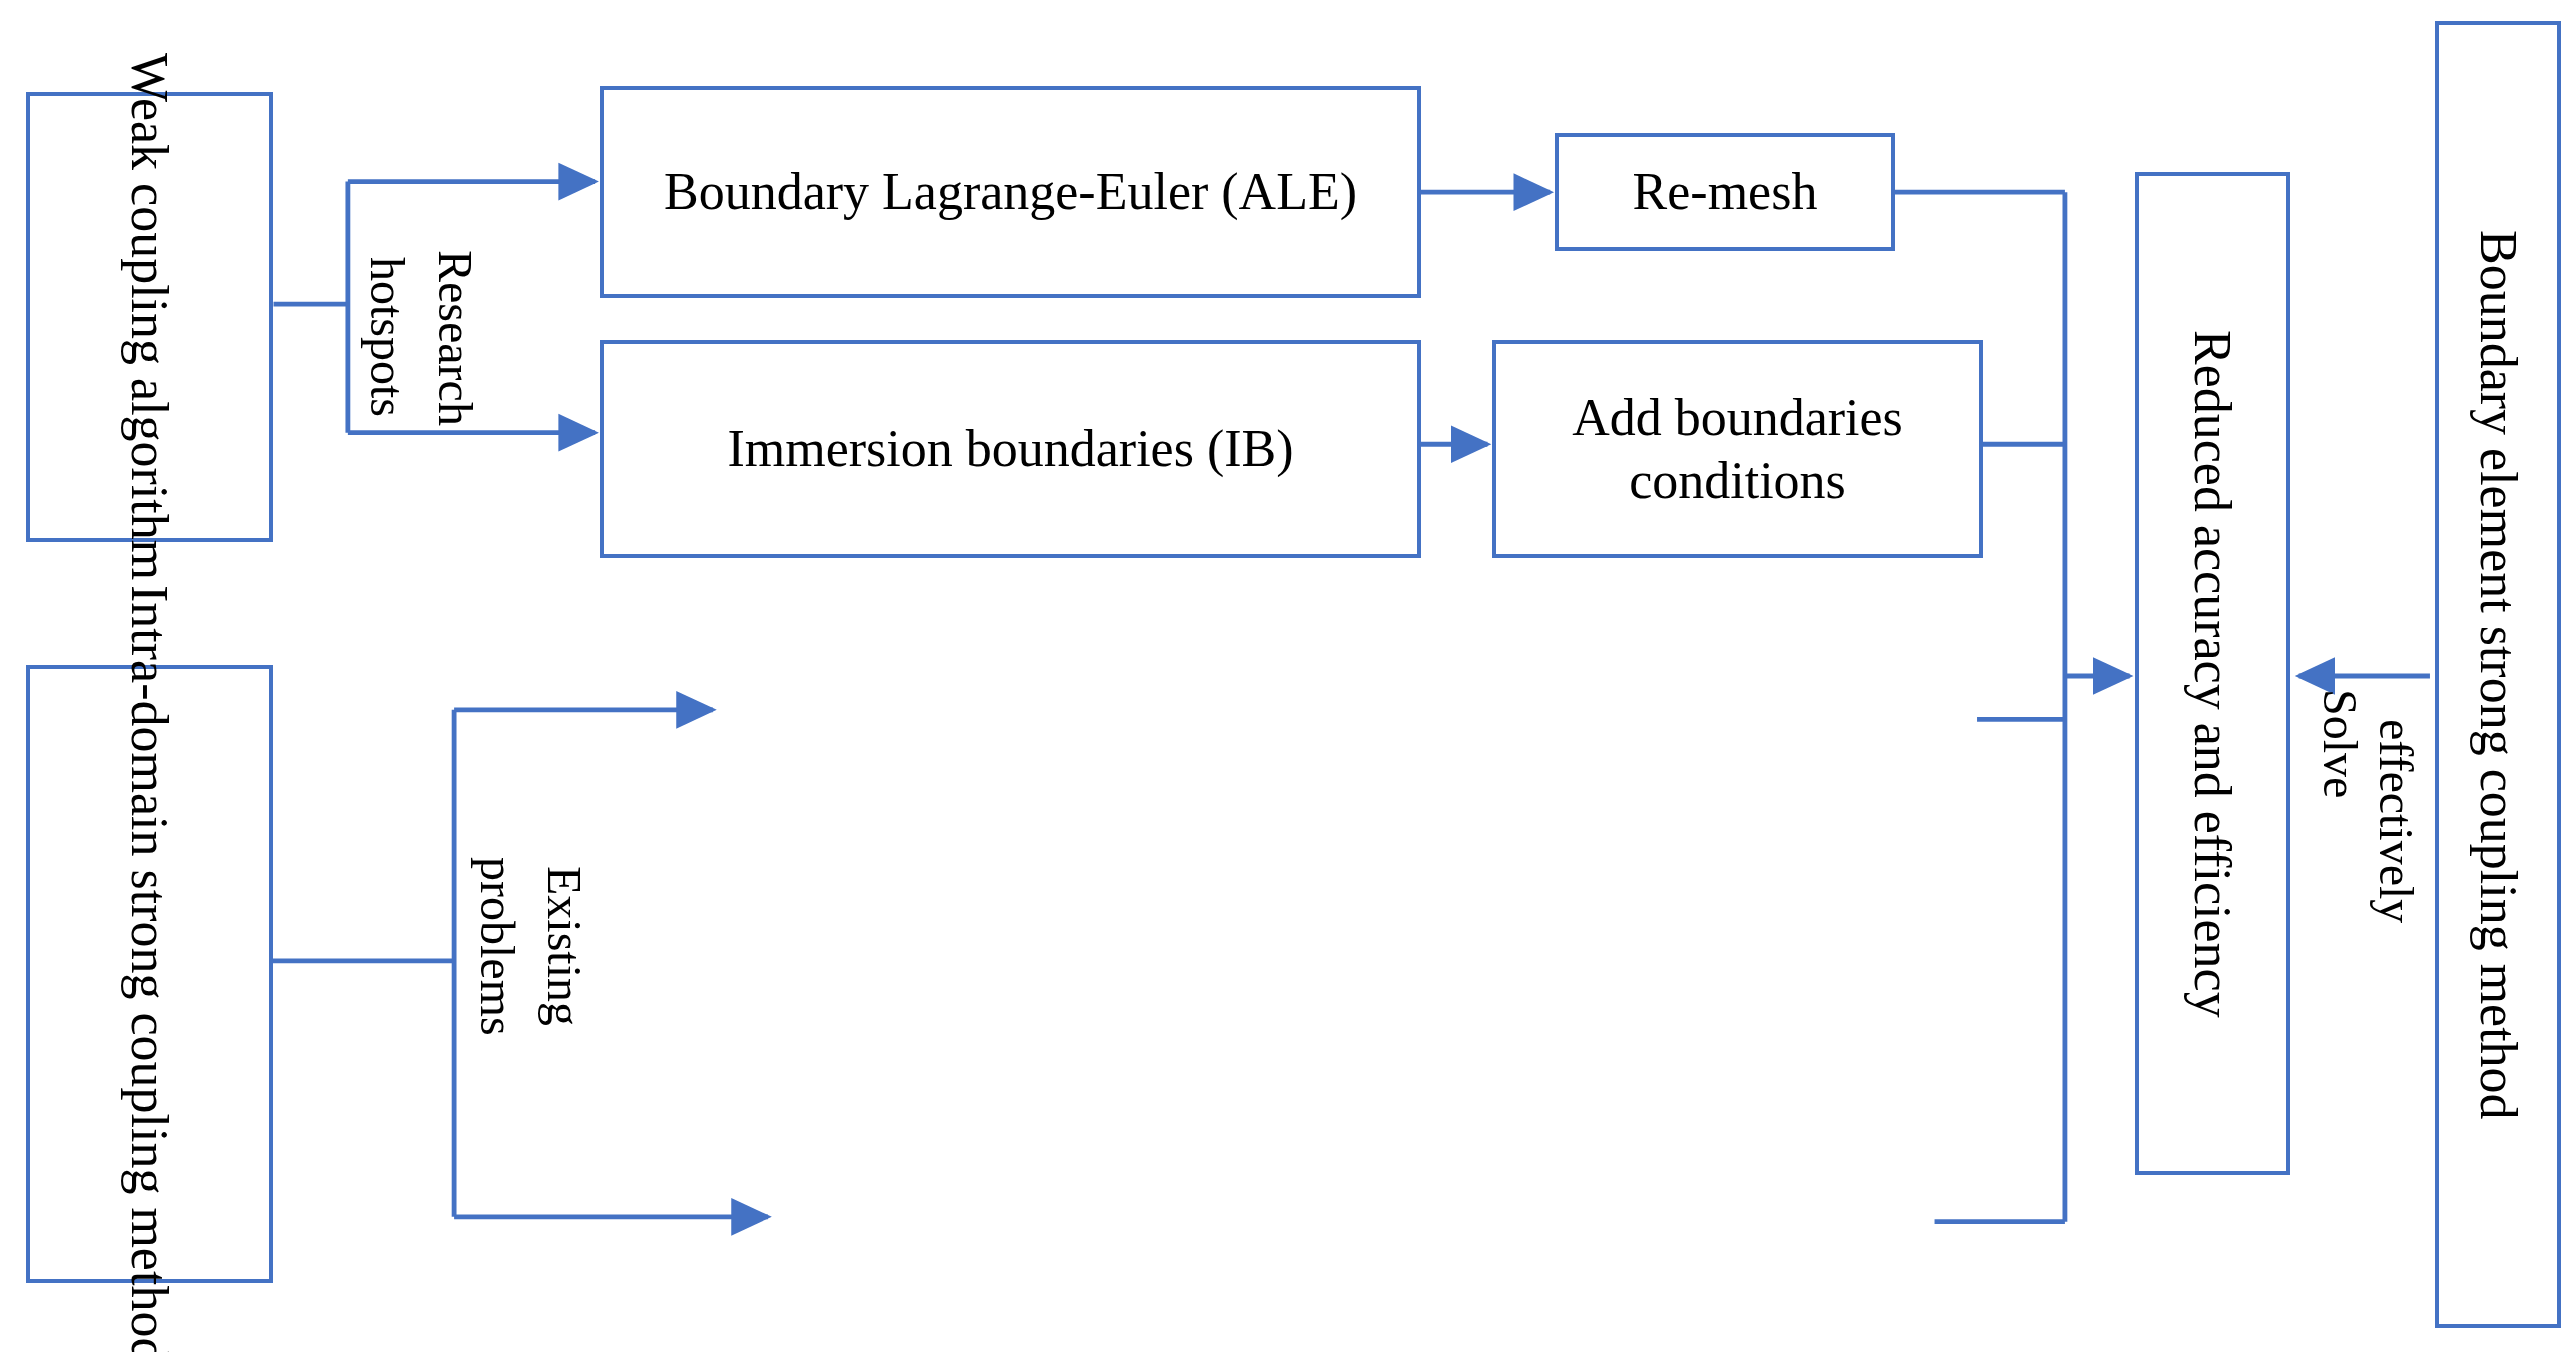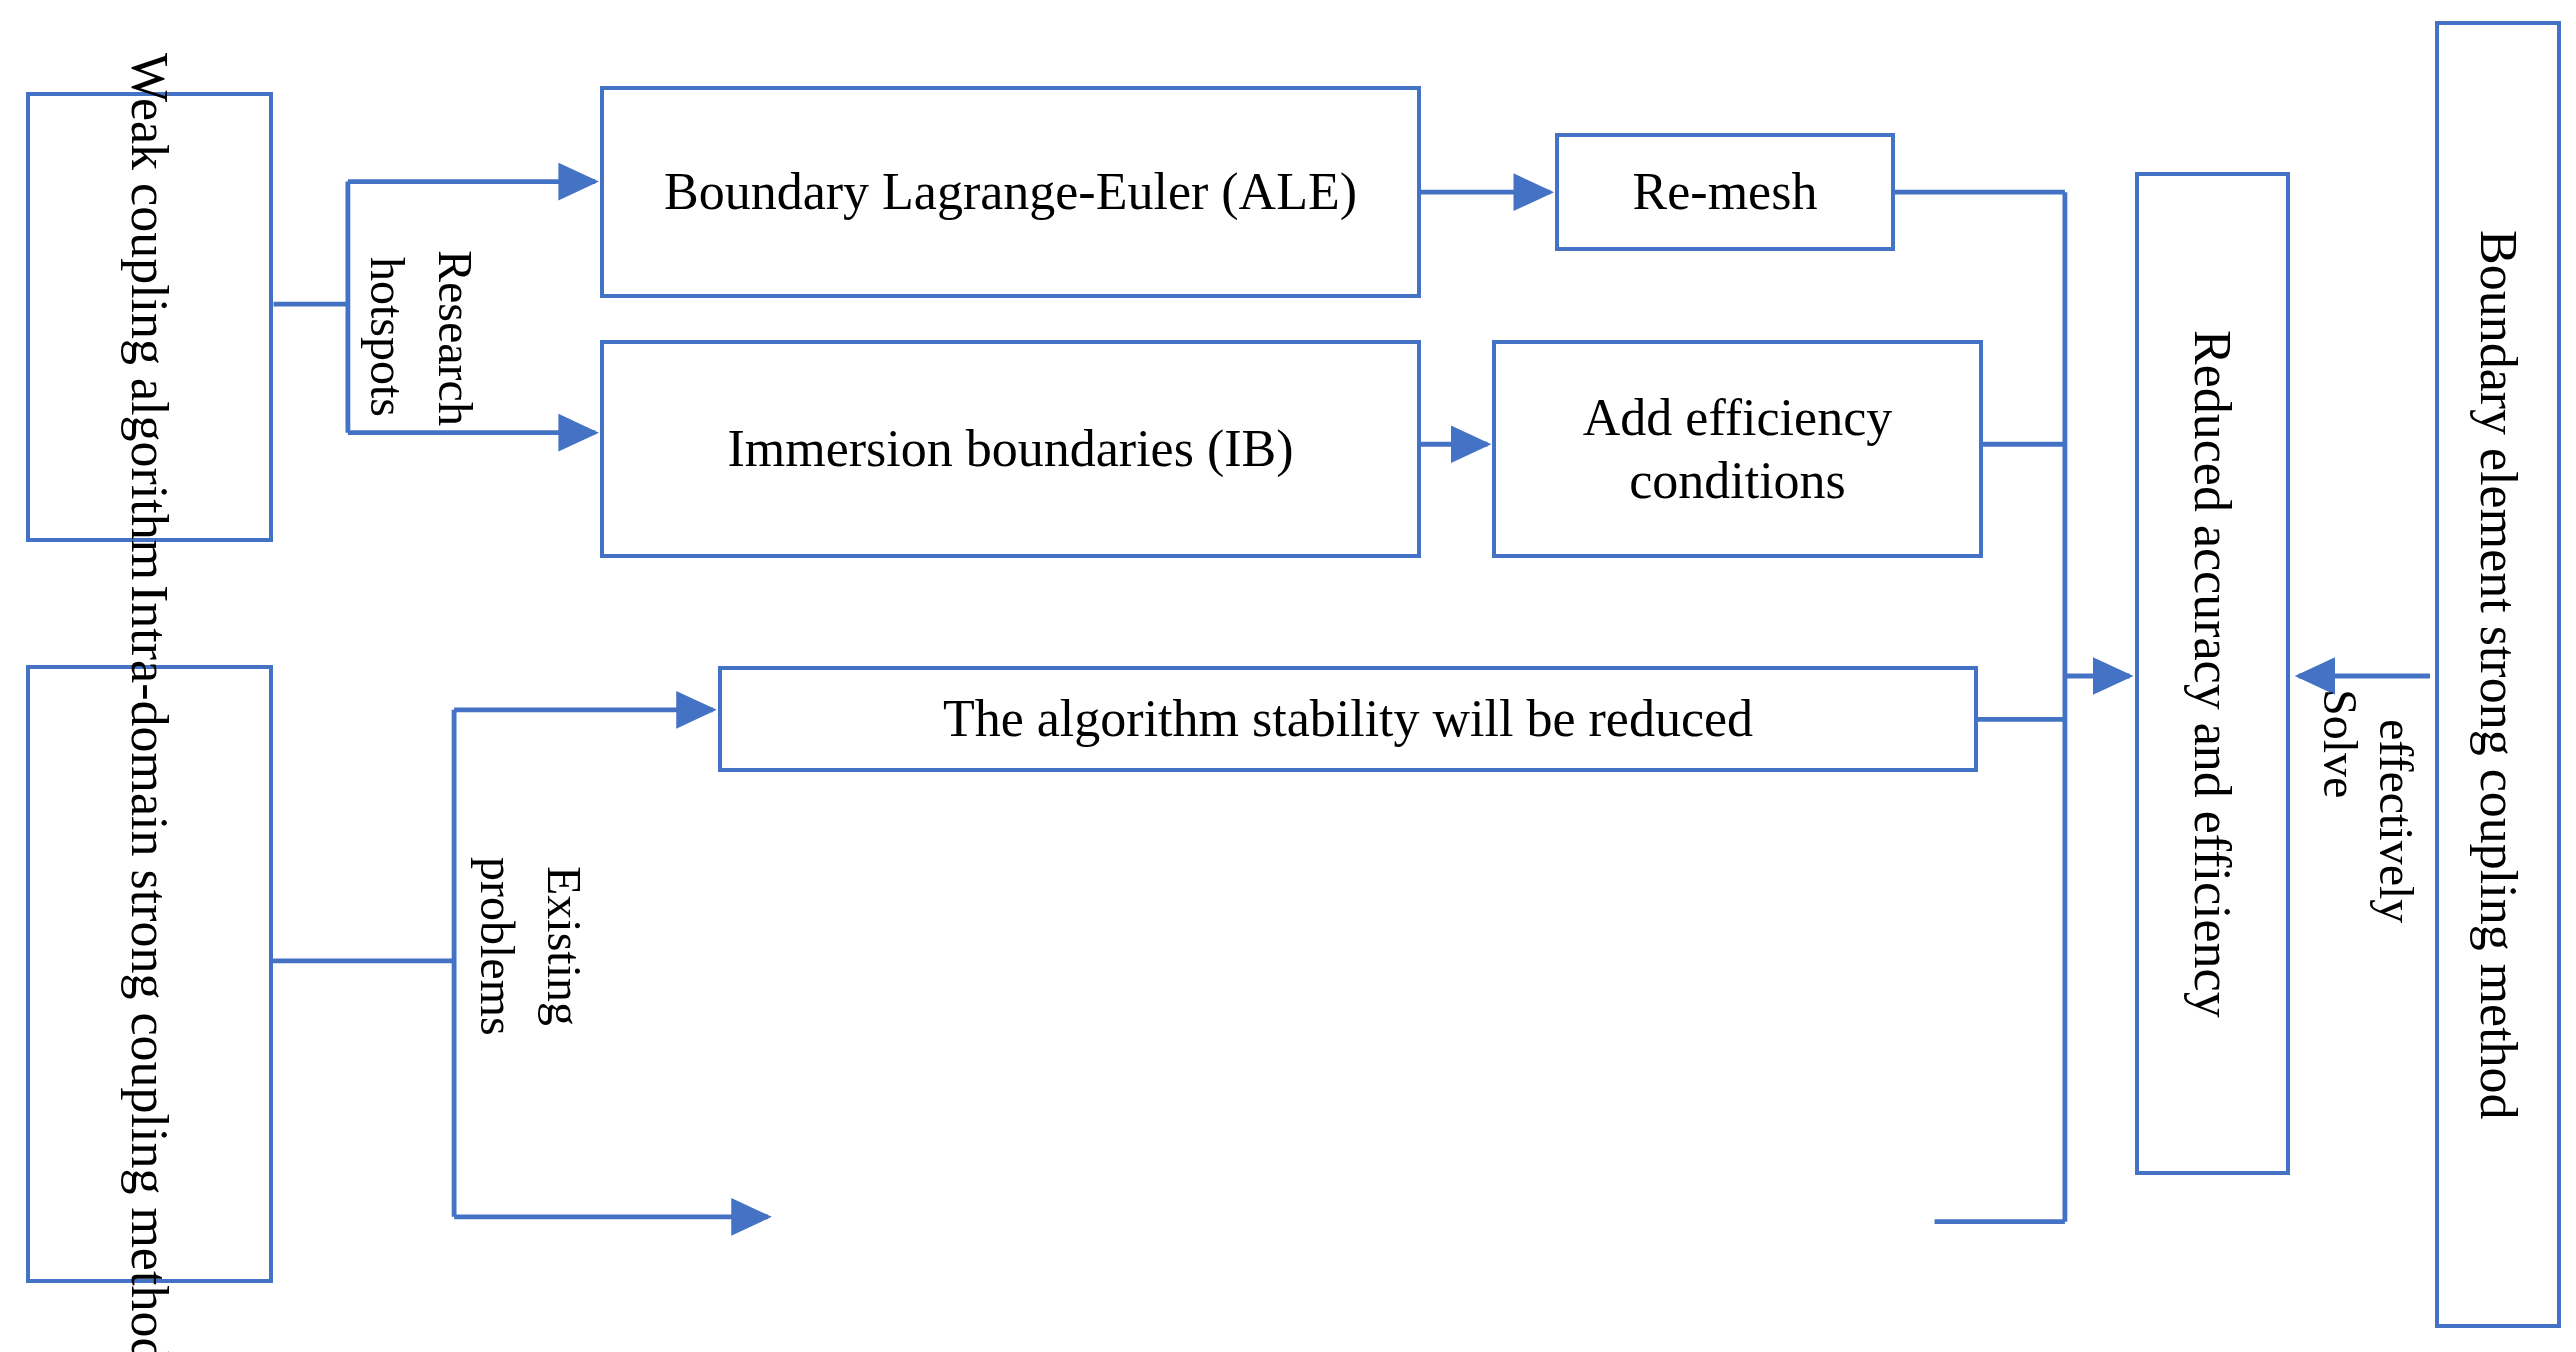--- a/index.html
+++ b/index.html
@@ -118,30 +118,27 @@
 
   <div class="box h" style="left:600px; top:340px; width:821px; height:218px;">
     <span>Immersion boundaries (IB)</span>
   </div>
 
   <div class="box h" style="left:1555px; top:133px; width:340px; height:118px;">
     <span>Re-mesh</span>
   </div>
 
   <div class="box h" style="left:1492px; top:340px; width:491px; height:218px;">
-    <span>Add efficiency conditions</span>
+    <span>Add boundaries conditions</span>
   </div>
 
   <div class="box v" style="left:26px; top:665px; width:247px; height:618px;">
     <span class="vtext">Intra-domain strong coupling method</span>
   </div>
 
-  <div class="box h" style="left:718px; top:666px; width:1260px; height:106px;">
-    <span>The algorithm stability will be reduced</span>
-  </div>
 
 
   <div class="box v" style="left:2135px; top:172px; width:155px; height:1003px;">
     <span class="vtext">Reduced accuracy and efficiency</span>
   </div>
 
   <div class="box v" style="left:2435px; top:21px; width:126px; height:1307px;">
     <span class="vtext">Boundary element strong coupling method</span>
   </div>
 

